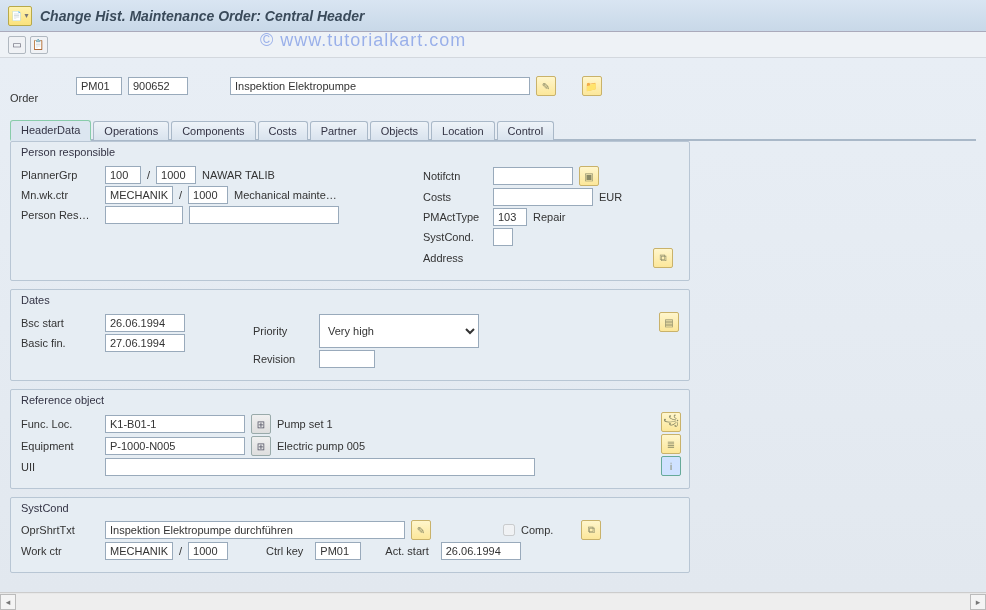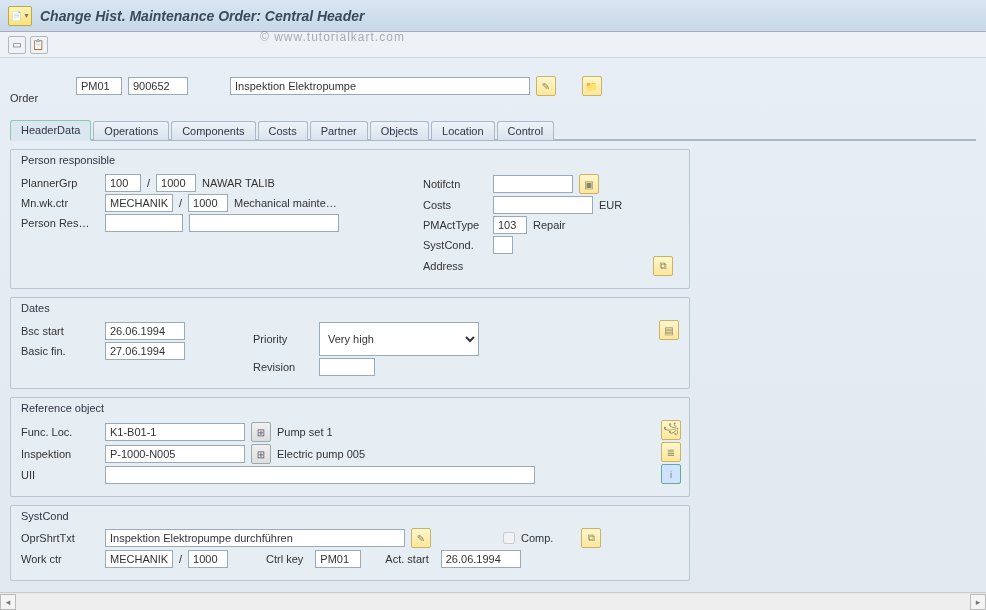--- a/index.html
+++ b/index.html
@@ -49,21 +49,21 @@
     width: 18px; height:18px;
     border:1px solid #b0b8c0;
     background:#f0f2f5;
     border-radius:2px;
     display:flex;align-items:center;justify-content:center;
     font-size:10px;color:#556;
     cursor:pointer;
   }
   .watermark{
     position:absolute; top:30px; left:260px;
-    font-size:12px; color:#404040; opacity:0.4; letter-spacing:1px;
+    font-size:18px; color:#1d4ed8; opacity:0.4; letter-spacing:1px;
     pointer-events:none;
   }
   .content-outer{
     background: linear-gradient(to bottom, #e8eef5, #e2e8ef);
     padding:10px 10px 0 10px;
     height: calc(100% - 32px - 26px - 18px);
     overflow:hidden;
   }
   .order-row{
     display:flex; align-items:center; gap:6px; margin-bottom:14px;
@@ -76,21 +76,21 @@
   .inp.wide{width:300px;}
   .btn-icon{
     width:20px;height:20px;border:1px solid #c9b26a;
     background:linear-gradient(to bottom,#fff6cc,#fce79a);
     border-radius:2px;display:flex;align-items:center;justify-content:center;
     font-size:10px;color:#886;cursor:pointer;
   }
   .btn-icon.gray{border-color:#9aa;background:linear-gradient(to bottom,#f0f0f0,#dedede);color:#556;}
   .tabstrip{
     display:flex; align-items:flex-end; gap:2px; border-bottom:2px solid #a9b8c8;
-    margin-bottom:8px;
+    margin-bottom:0;
   }
   .tab{
     padding:3px 10px; border:1px solid #a9b8c8; border-bottom:none;
     background:linear-gradient(to bottom,#eef3f8,#d9e3ee);
     border-radius:3px 3px 0 0; cursor:pointer; color:#334; position:relative; top:1px;
   }
   .tab.active{
     background:#dce6f0; border-color:#8ca;
     font-weight:normal; top:2px; border-bottom:2px solid #dce6f0;
   }
@@ -244,21 +244,21 @@
     <div class="group-title">Reference object</div>
     <div style="display:flex;">
       <div style="flex:1">
         <div class="row">
           <span class="label-col">Func. Loc.</span>
           <input class="inp" style="width: 140px;" value="K1-B01-1">
           <div class="btn-icon gray">⊞</div>
           <span>Pump set 1</span>
         </div>
         <div class="row">
-          <span class="label-col">Inspektion</span>
+          <span class="label-col">Equipment</span>
           <input class="inp" style="width: 140px;" value="P-1000-N005">
           <div class="btn-icon gray">⊞</div>
           <span>Electric pump 005</span>
         </div>
         <div class="row">
           <span class="label-col">UII</span>
           <input class="inp" style="width: 430px;">
         </div>
       </div>
       <div class="right-icons" style="position:absolute;right:8px;top:22px;">

